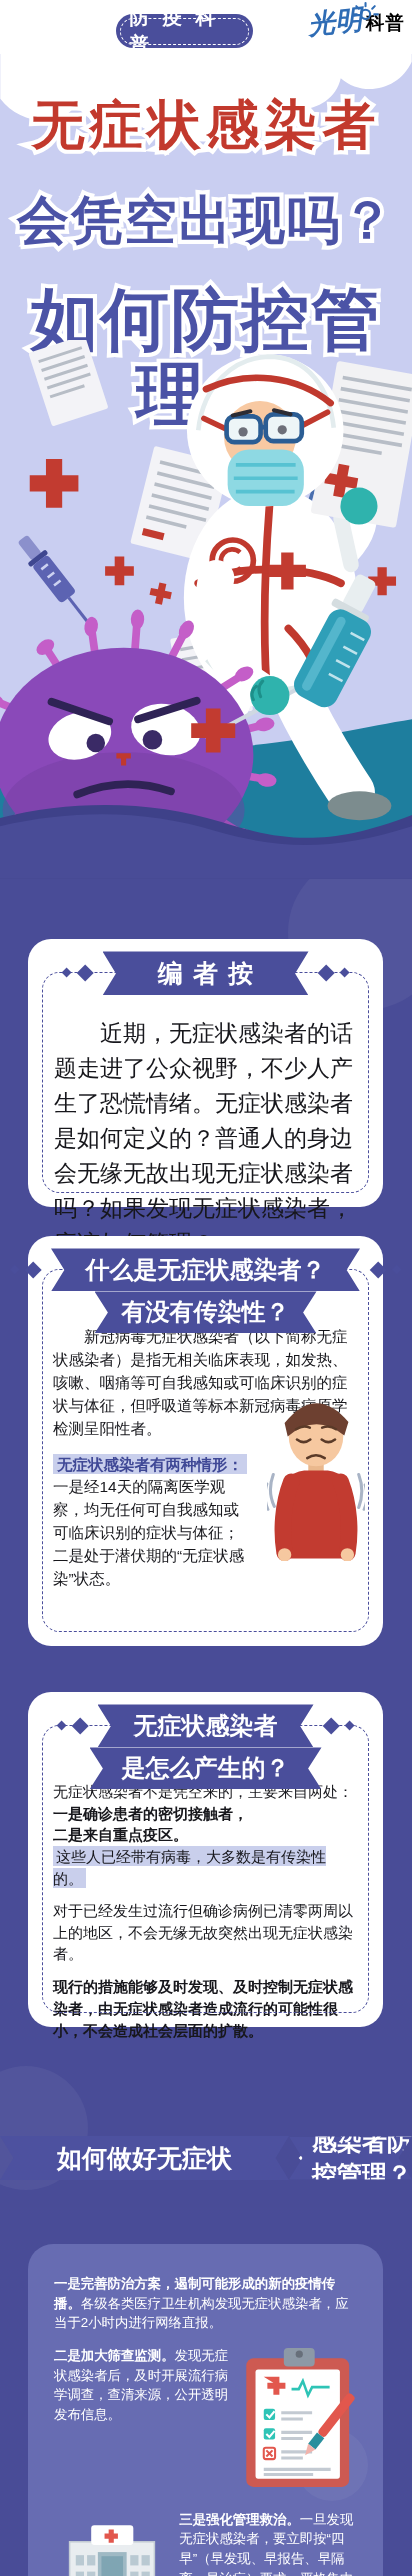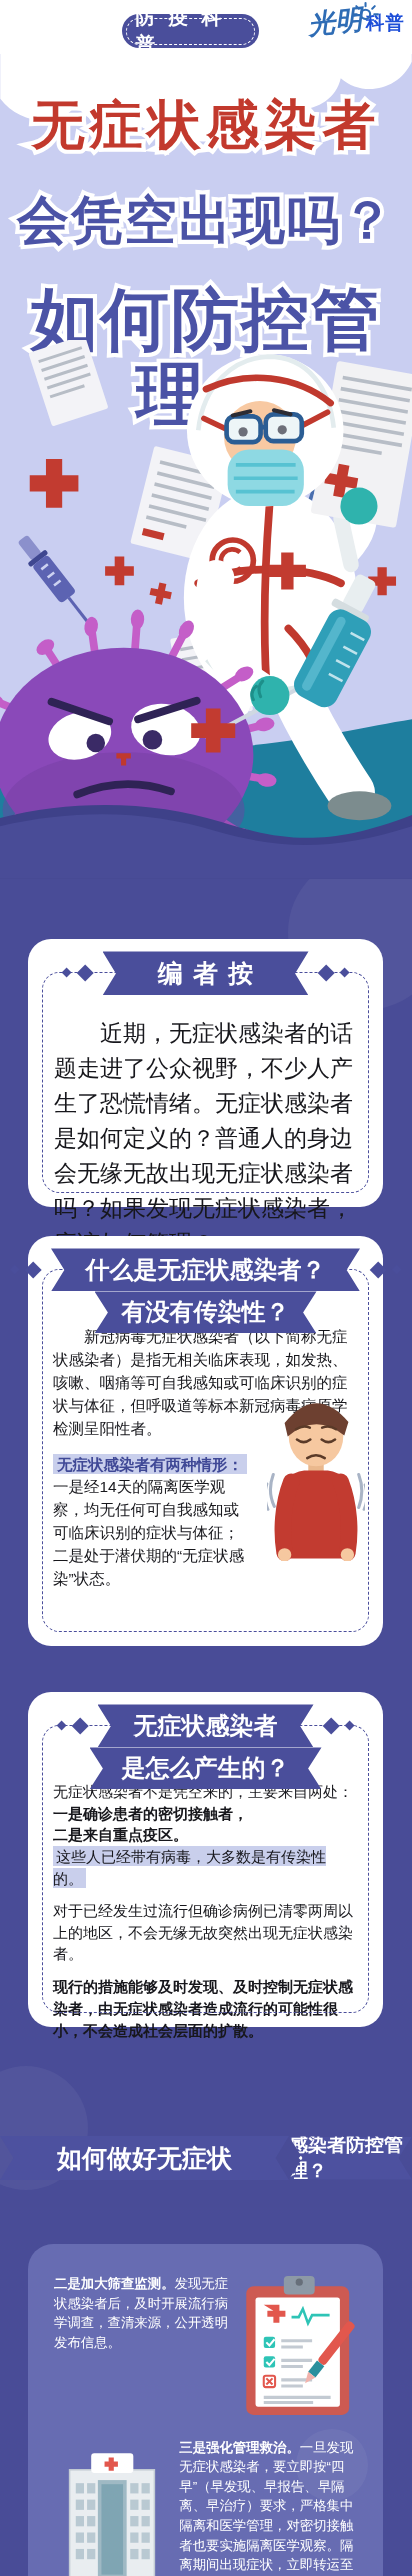--- a/index.html
+++ b/index.html
@@ -4,30 +4,30 @@
 <style>
   html,body{margin:0;padding:0;background:#30325f;}
   *{box-sizing:border-box;}
   #page{position:relative;width:412px;height:3004px;margin:0 auto;overflow:hidden;
         font-family:"Liberation Sans","DejaVu Sans",sans-serif;background:#494c97;}
 
   
   #hero{position:absolute;top:0;left:0;width:412px;height:876px;background:#c9cef1;overflow:hidden;}
   #topband{position:absolute;top:0;left:0;width:412px;height:54px;background:#fff;}
   #clouds{position:absolute;top:0;left:0;}
-  #badge{position:absolute;top:14.4px;left:122px;width:137px;height:34px;background:#4a4e9b;border-radius:17.5px;
+  #badge{position:absolute;top:14.4px;left:116px;width:137px;height:34px;background:#4a4e9b;border-radius:17.5px;
          display:flex;align-items:center;justify-content:center;z-index:6;}
   #badge .inner{position:absolute;inset:3.6px;border:1px dashed #fff;border-radius:14.4px;}
   #badge .txt{color:#fff;font-weight:800;font-size:19.6px;letter-spacing:13.4px;padding-left:13.4px;}
 
   .logo{position:relative;height:41px;display:flex;align-items:center;z-index:6;}
   .logo .sun{position:absolute;top:-1px;left:40px;}
   .logo-script{font-family:"Liberation Serif","DejaVu Serif",serif;font-style:italic;font-weight:700;
                font-size:27px;color:#2e6cb5;transform:rotate(-6deg);line-height:1;}
-  .logo-block{font-weight:800;font-size:18.5px;color:#1d4ed8;margin-left:4.1px;letter-spacing:1px;
+  .logo-block{font-weight:800;font-size:18.5px;color:#000000;margin-left:4.1px;letter-spacing:1px;
               text-shadow:0 0 1px #fff;}
   #logo-top{position:absolute;top:2.1px;right:7.2px;}
 
   .outlined{position:relative;z-index:0;}
   .outlined::before{content:attr(data-text);position:absolute;left:0;top:0;width:100%;
                     -webkit-text-stroke:8.2px #fff;color:#fff;z-index:-1;}
   .title{position:absolute;width:412px;text-align:center;font-weight:900;line-height:1.1;}
   #title-red{top:96px;font-size:53px;letter-spacing:5.2px;color:#c2392d;}
   #title-blue1{top:192px;font-size:52px;letter-spacing:2.1px;color:#4b53a6;}
   #title-blue2{top:282px;font-size:68px;letter-spacing:2.1px;color:#4b53a6;}
@@ -403,27 +403,30 @@
   </section>
 
   <div id="banner4">
     <div class="rib-wrap">
       <span class="diam w d-big" style="left:-24px;"></span>
       <span class="diam w d-sml" style="left:-40px;"></span>
       <span class="diam w d-big" style="right:-24px;"></span>
       <span class="diam w d-sml" style="right:-40px;"></span>
       <div class="rib-band" style="width:289px;height:44px;font-size:25px;">如何做好无症状</div>
     </div>
-    <div class="rib-band" style="width:289px;height:43px;font-size:19px;">感染者防控管理？</div>
+    <div class="rib-band" style="width:289px;height:43px;font-size:25px;text-align:right;">感染者防控管理？</div>
   </div>
 
   <section id="card4">
 
     <div class="bubble" style="right:15.5px;top:185px;width:72px;height:72px;"></div>
     <div class="inner">
+      <p class="clearfix">
+        <strong>一是完善防治方案，遏制可能形成的新的疫情传播。</strong><span>各级各类医疗卫生机构发现无症状感染者，应当于2小时内进行网络直报。</span>
+      </p>
       <p class="clearfix">
         <svg class="fl-r" width="116" height="143" viewBox="0 0 225 278">
           <rect x="10" y="20" width="200" height="250" rx="14" fill="#cd5a52"></rect>
           <rect x="83" y="0" width="60" height="36" rx="8" fill="#8d99a6"></rect>
           <circle cx="113" cy="12" r="7" fill="#676f7a"></circle>
           <rect x="28" y="42" width="164" height="212" rx="5" fill="#ffffff"></rect>
           <path d="M42,62 h34 v13 h13 v13 h-13 v13 h-13 v-13 h-13 v-13 h13 z" fill="#e2574d" transform="translate(6,0) scale(.9)"></path>
           <polyline points="98,80 112,80 120,64 130,92 138,76 172,76" fill="none" stroke="#2ec4b6" stroke-width="5"></polyline>
           <rect x="44" y="118" width="22" height="22" rx="4" fill="#2ec4b6"></rect>
           <path d="M49,129 l6,6 l10,-12" stroke="#fff" stroke-width="4" fill="none"></path>

